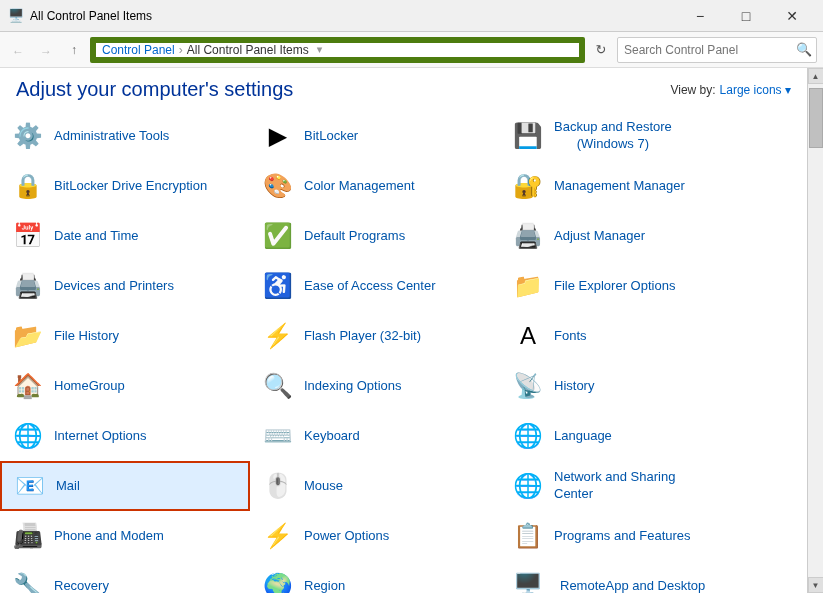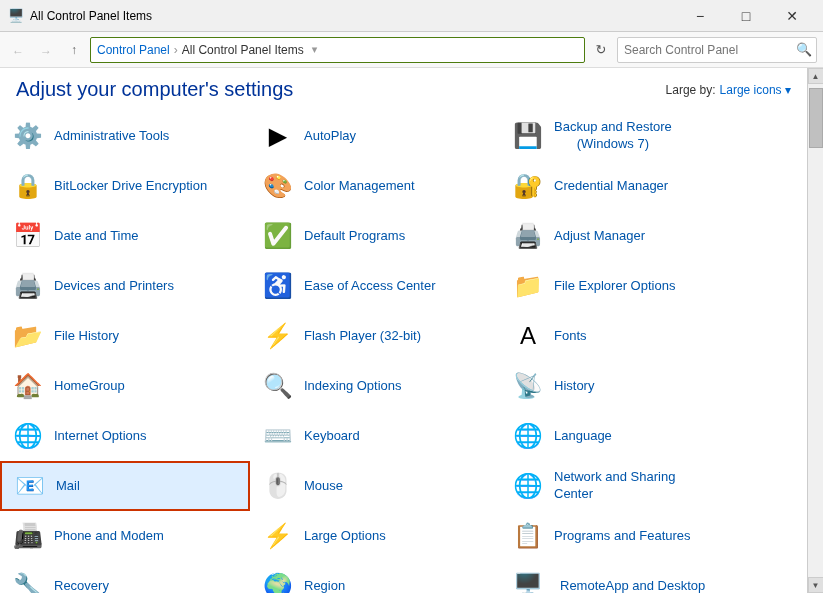--- a/index.html
+++ b/index.html
@@ -38,21 +38,21 @@
     .nav-btn {
       width: 24px; height: 24px;
       display: flex; align-items: center; justify-content: center;
       background: transparent; border: none; cursor: pointer;
       color: #666; font-size: 12px; border-radius: 2px;
     }
     .nav-btn.disabled { color: #bbb; cursor: default; }
     .breadcrumb-bar {
       flex: 1;
       height: 26px;
-      border: 1px solid #4d7c0f;
+      border: 6px solid #4d7c0f;
       border-radius: 2px;
       background: #fff;
       display: flex;
       align-items: center;
       padding: 0 6px;
       gap: 4px;
       font-size: 12px;
       color: #333;
     }
     .breadcrumb-sep { color: #999; }
@@ -212,54 +212,54 @@
     <span class="search-icon-btn">🔍</span>
   </div>
 </div>
 
 <div class="main-content">
   <div class="panel-area">
 
     <div class="panel-header">
       <span class="panel-title">Adjust your computer's settings</span>
       <div class="view-by">
-        <span>Large by:</span>
+        <span>View by:</span>
         <span class="view-by-link">
           <span>Large icons</span>
           <span>▾</span>
         </span>
       </div>
     </div>
 
     <div class="items-container">
       <div class="items-grid" id="items-grid">
       <div class="item">
             <span class="item-icon" style="font-size: 24px;">⚙️</span>
             <span class="item-label" style="white-space: pre-line; text-align: center;">Administrative Tools</span>
           </div>
           <div class="item">
             <span class="item-icon" style="font-size: 24px;">▶</span>
-            <span class="item-label" style="white-space: pre-line;">AutoPlay</span>
+            <span class="item-label" style="white-space: pre-line;">BitLocker</span>
           </div>
           <div class="item">
             <span class="item-icon" style="font-size: 24px;">💾</span>
             <span class="item-label" style="white-space: pre-line; text-align: center;">Backup and Restore
 (Windows 7)</span>
           </div>
           <div class="item">
             <span class="item-icon" style="font-size: 24px;">🔒</span>
             <span class="item-label" style="white-space: pre-line;">BitLocker Drive Encryption</span>
           </div>
           <div class="item">
             <span class="item-icon" style="font-size: 24px;">🎨</span>
             <span class="item-label" style="white-space: pre-line;">Color Management</span>
           </div>
           <div class="item">
             <span class="item-icon" style="font-size: 24px;">🔐</span>
-            <span class="item-label" style="white-space: pre-line;">Credential Manager</span>
+            <span class="item-label" style="white-space: pre-line;">Management Manager</span>
           </div>
           <div class="item">
             <span class="item-icon" style="font-size: 24px;">📅</span>
             <span class="item-label" style="white-space: pre-line;">Date and Time</span>
           </div>
           <div class="item">
             <span class="item-icon" style="font-size: 24px;">✅</span>
             <span class="item-label" style="white-space: pre-line;">Default Programs</span>
           </div>
           <div class="item">
@@ -326,21 +326,21 @@
             <span class="item-icon" style="font-size: 24px;">🌐</span>
             <span class="item-label" style="white-space: pre-line;">Network and Sharing
 Center</span>
           </div>
           <div class="item">
             <span class="item-icon" style="font-size: 24px;">📠</span>
             <span class="item-label" style="white-space: pre-line;">Phone and Modem</span>
           </div>
           <div class="item">
             <span class="item-icon" style="font-size: 24px;">⚡</span>
-            <span class="item-label" style="white-space: pre-line;">Large Options</span>
+            <span class="item-label" style="white-space: pre-line;">Power Options</span>
           </div>
           <div class="item">
             <span class="item-icon" style="font-size: 24px;">📋</span>
             <span class="item-label" style="white-space: pre-line;">Programs and Features</span>
           </div>
           <div class="item">
             <span class="item-icon" style="font-size: 24px;">🔧</span>
             <span class="item-label" style="white-space: pre-line;">Recovery</span>
           </div>
           <div class="item">

